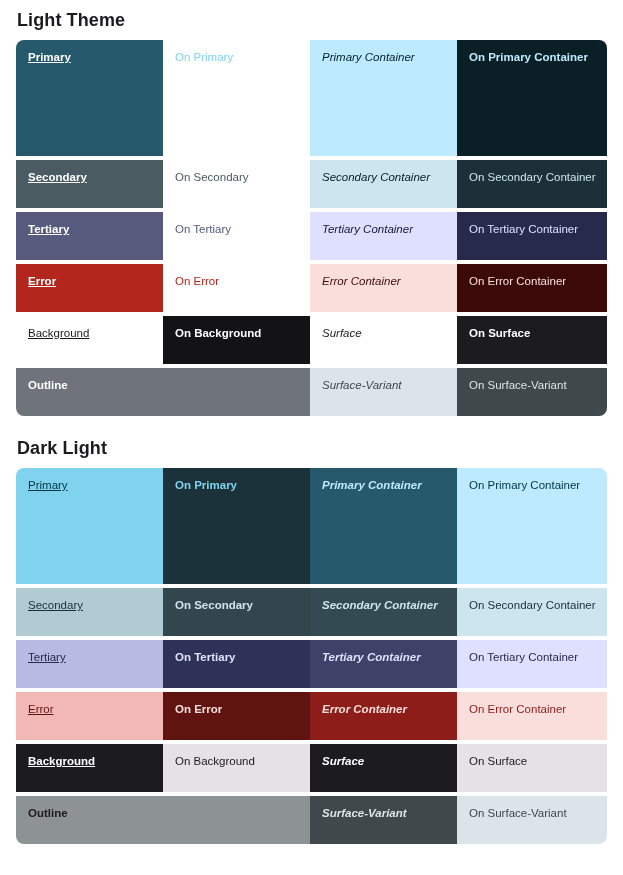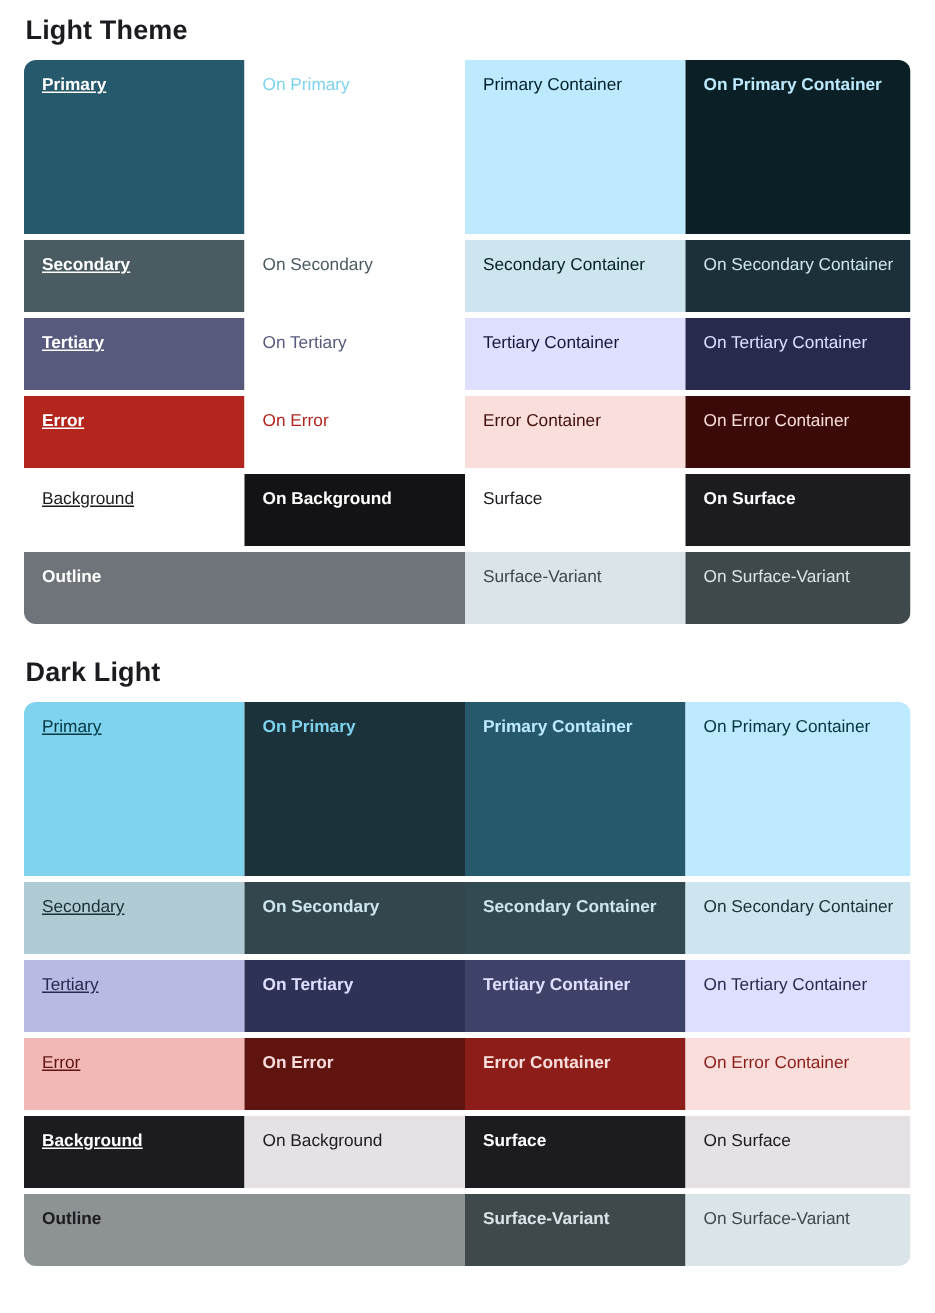--- a/index.html
+++ b/index.html
@@ -47,21 +47,21 @@
     align-items: flex-start;
     box-sizing: border-box;
     padding: 10px 12px;
     font-size: 11.5px;
     line-height: 14px;
     overflow: hidden;
     white-space: nowrap;
   }
   .cell.w-main   { width: 147px; text-decoration: underline; }
   .cell.w-on     { width: 147px; }
-  .cell.w-cont   { width: 147px; }
+  .cell.w-cont   { width: 147px; font-style: italic; }
   .cell.w-oncont { width: 150px; }
   .cell.w-wide   { width: 294px; }
   .cell.bold { font-weight: bold; }
   .spacer-4 { height: 4px; }
 </style>
 </head>
 <body>
 
 <div class="page">
 

